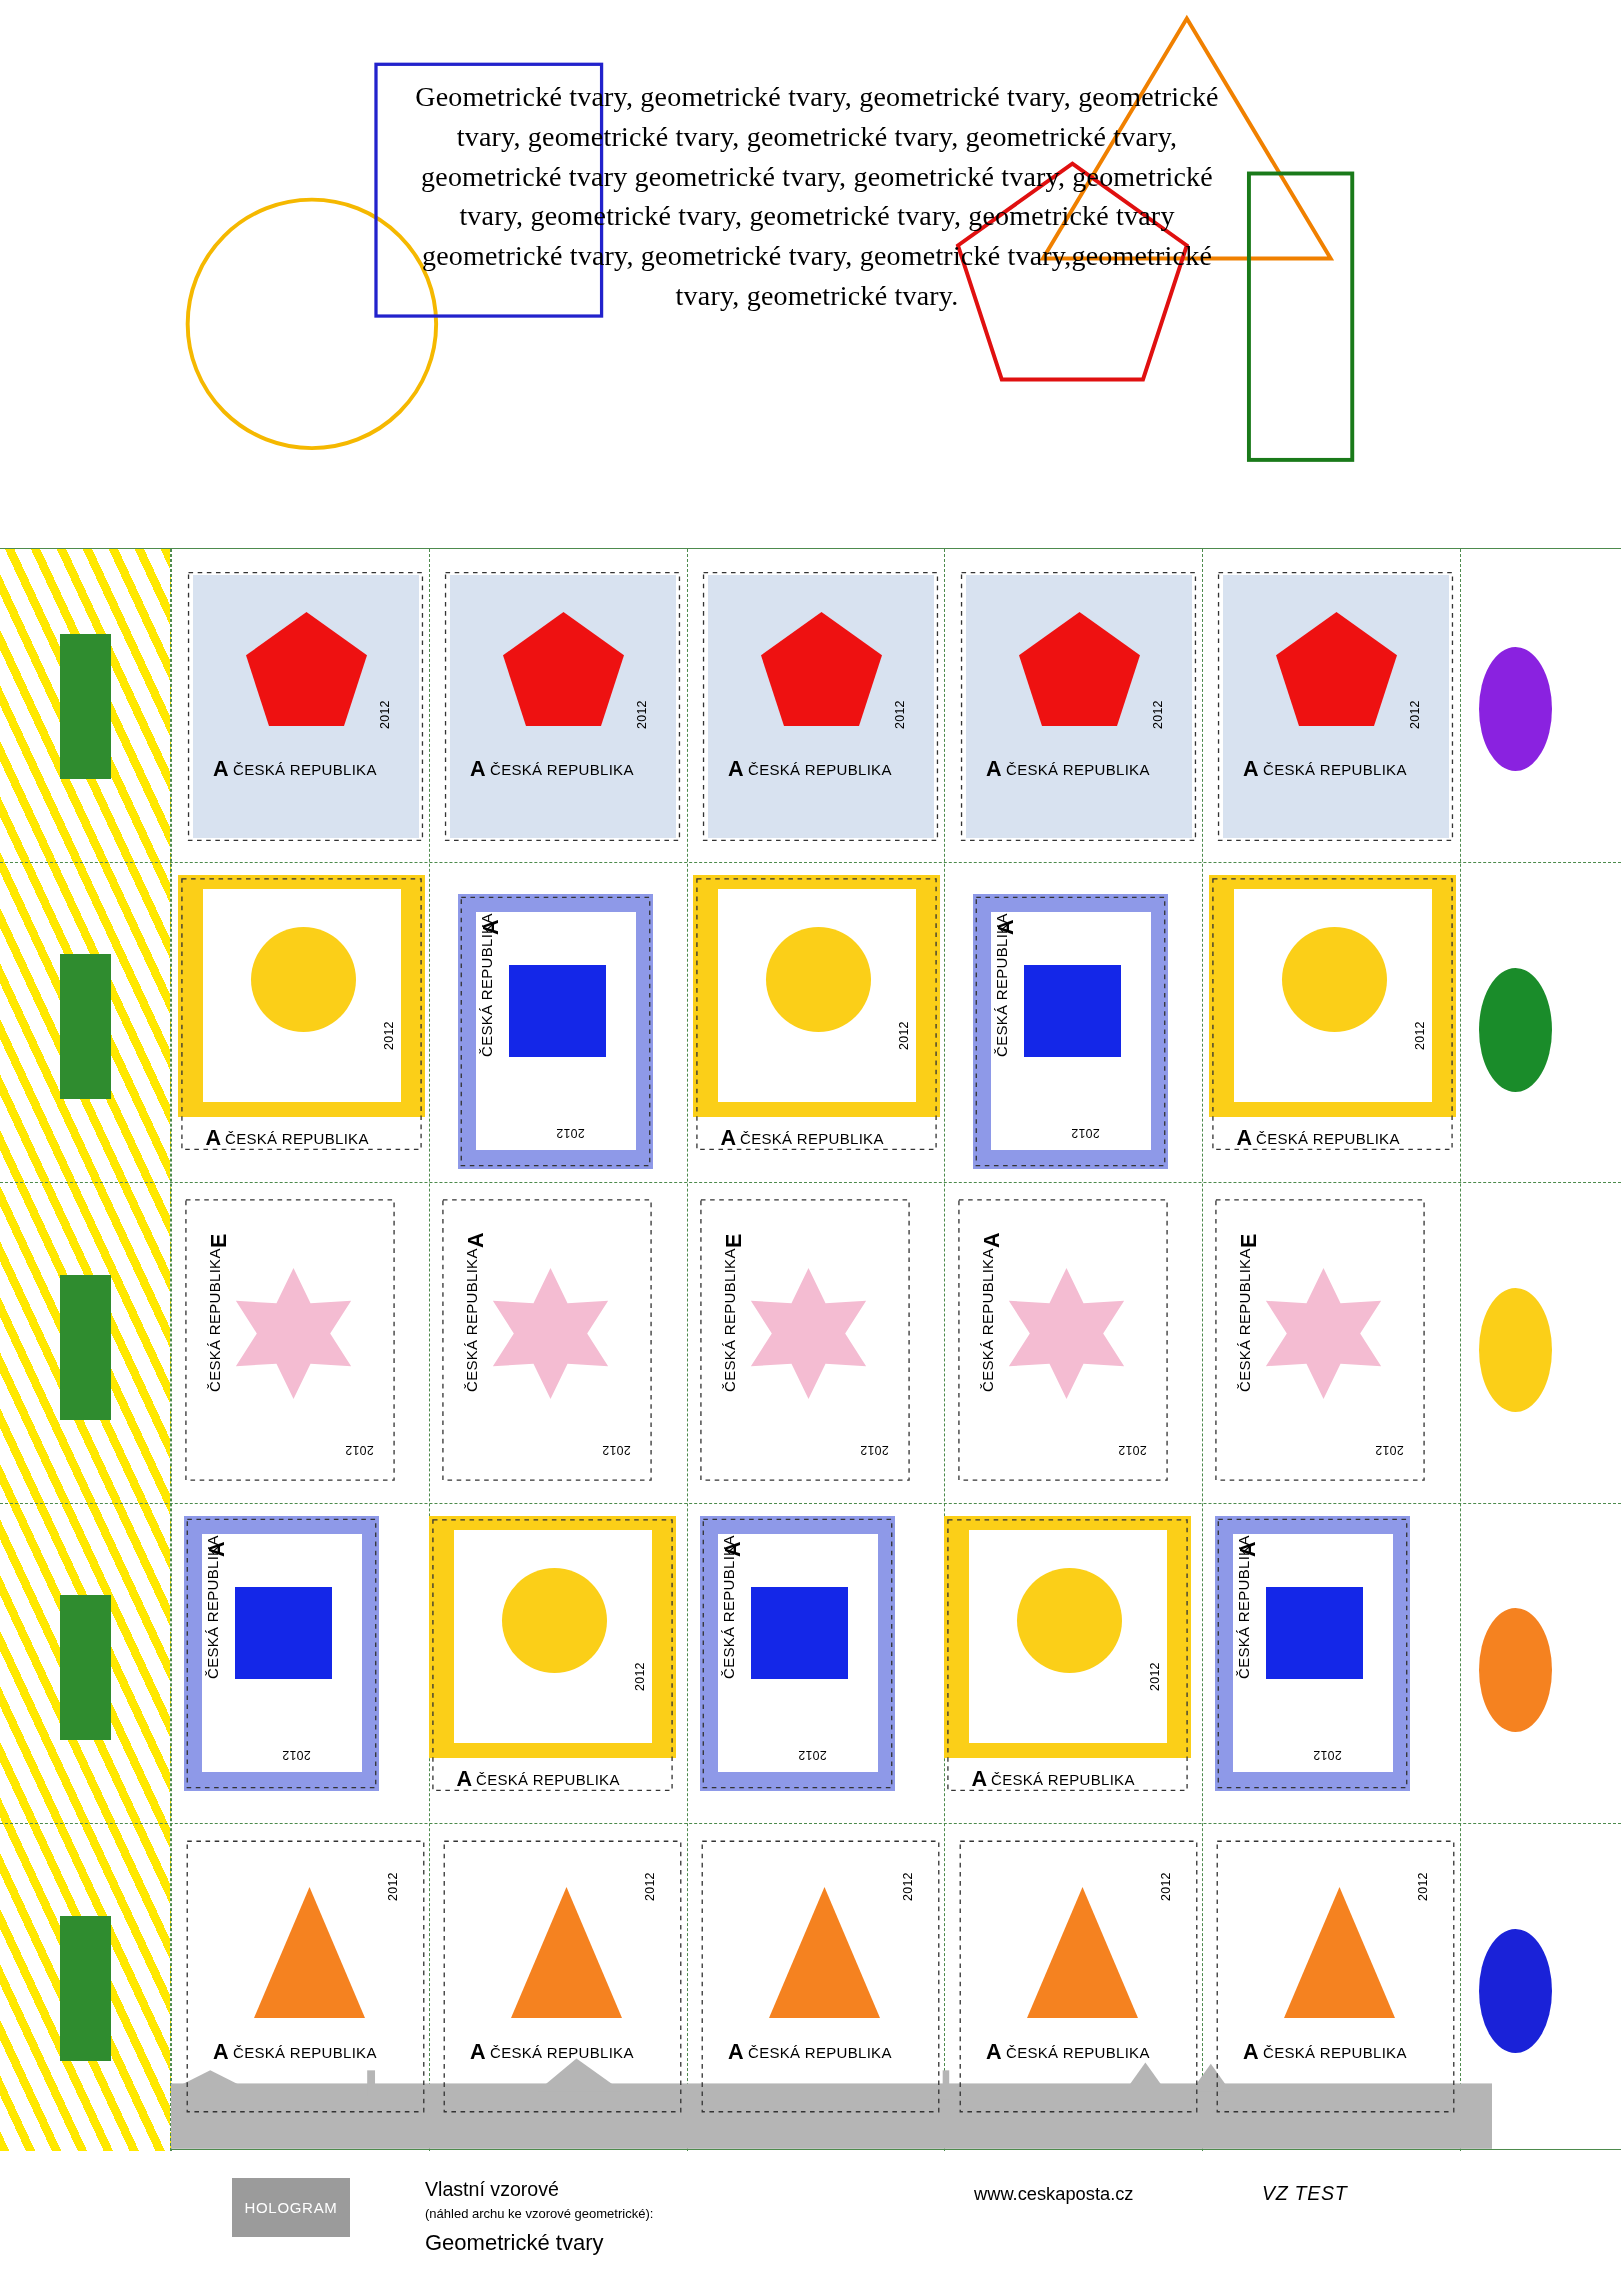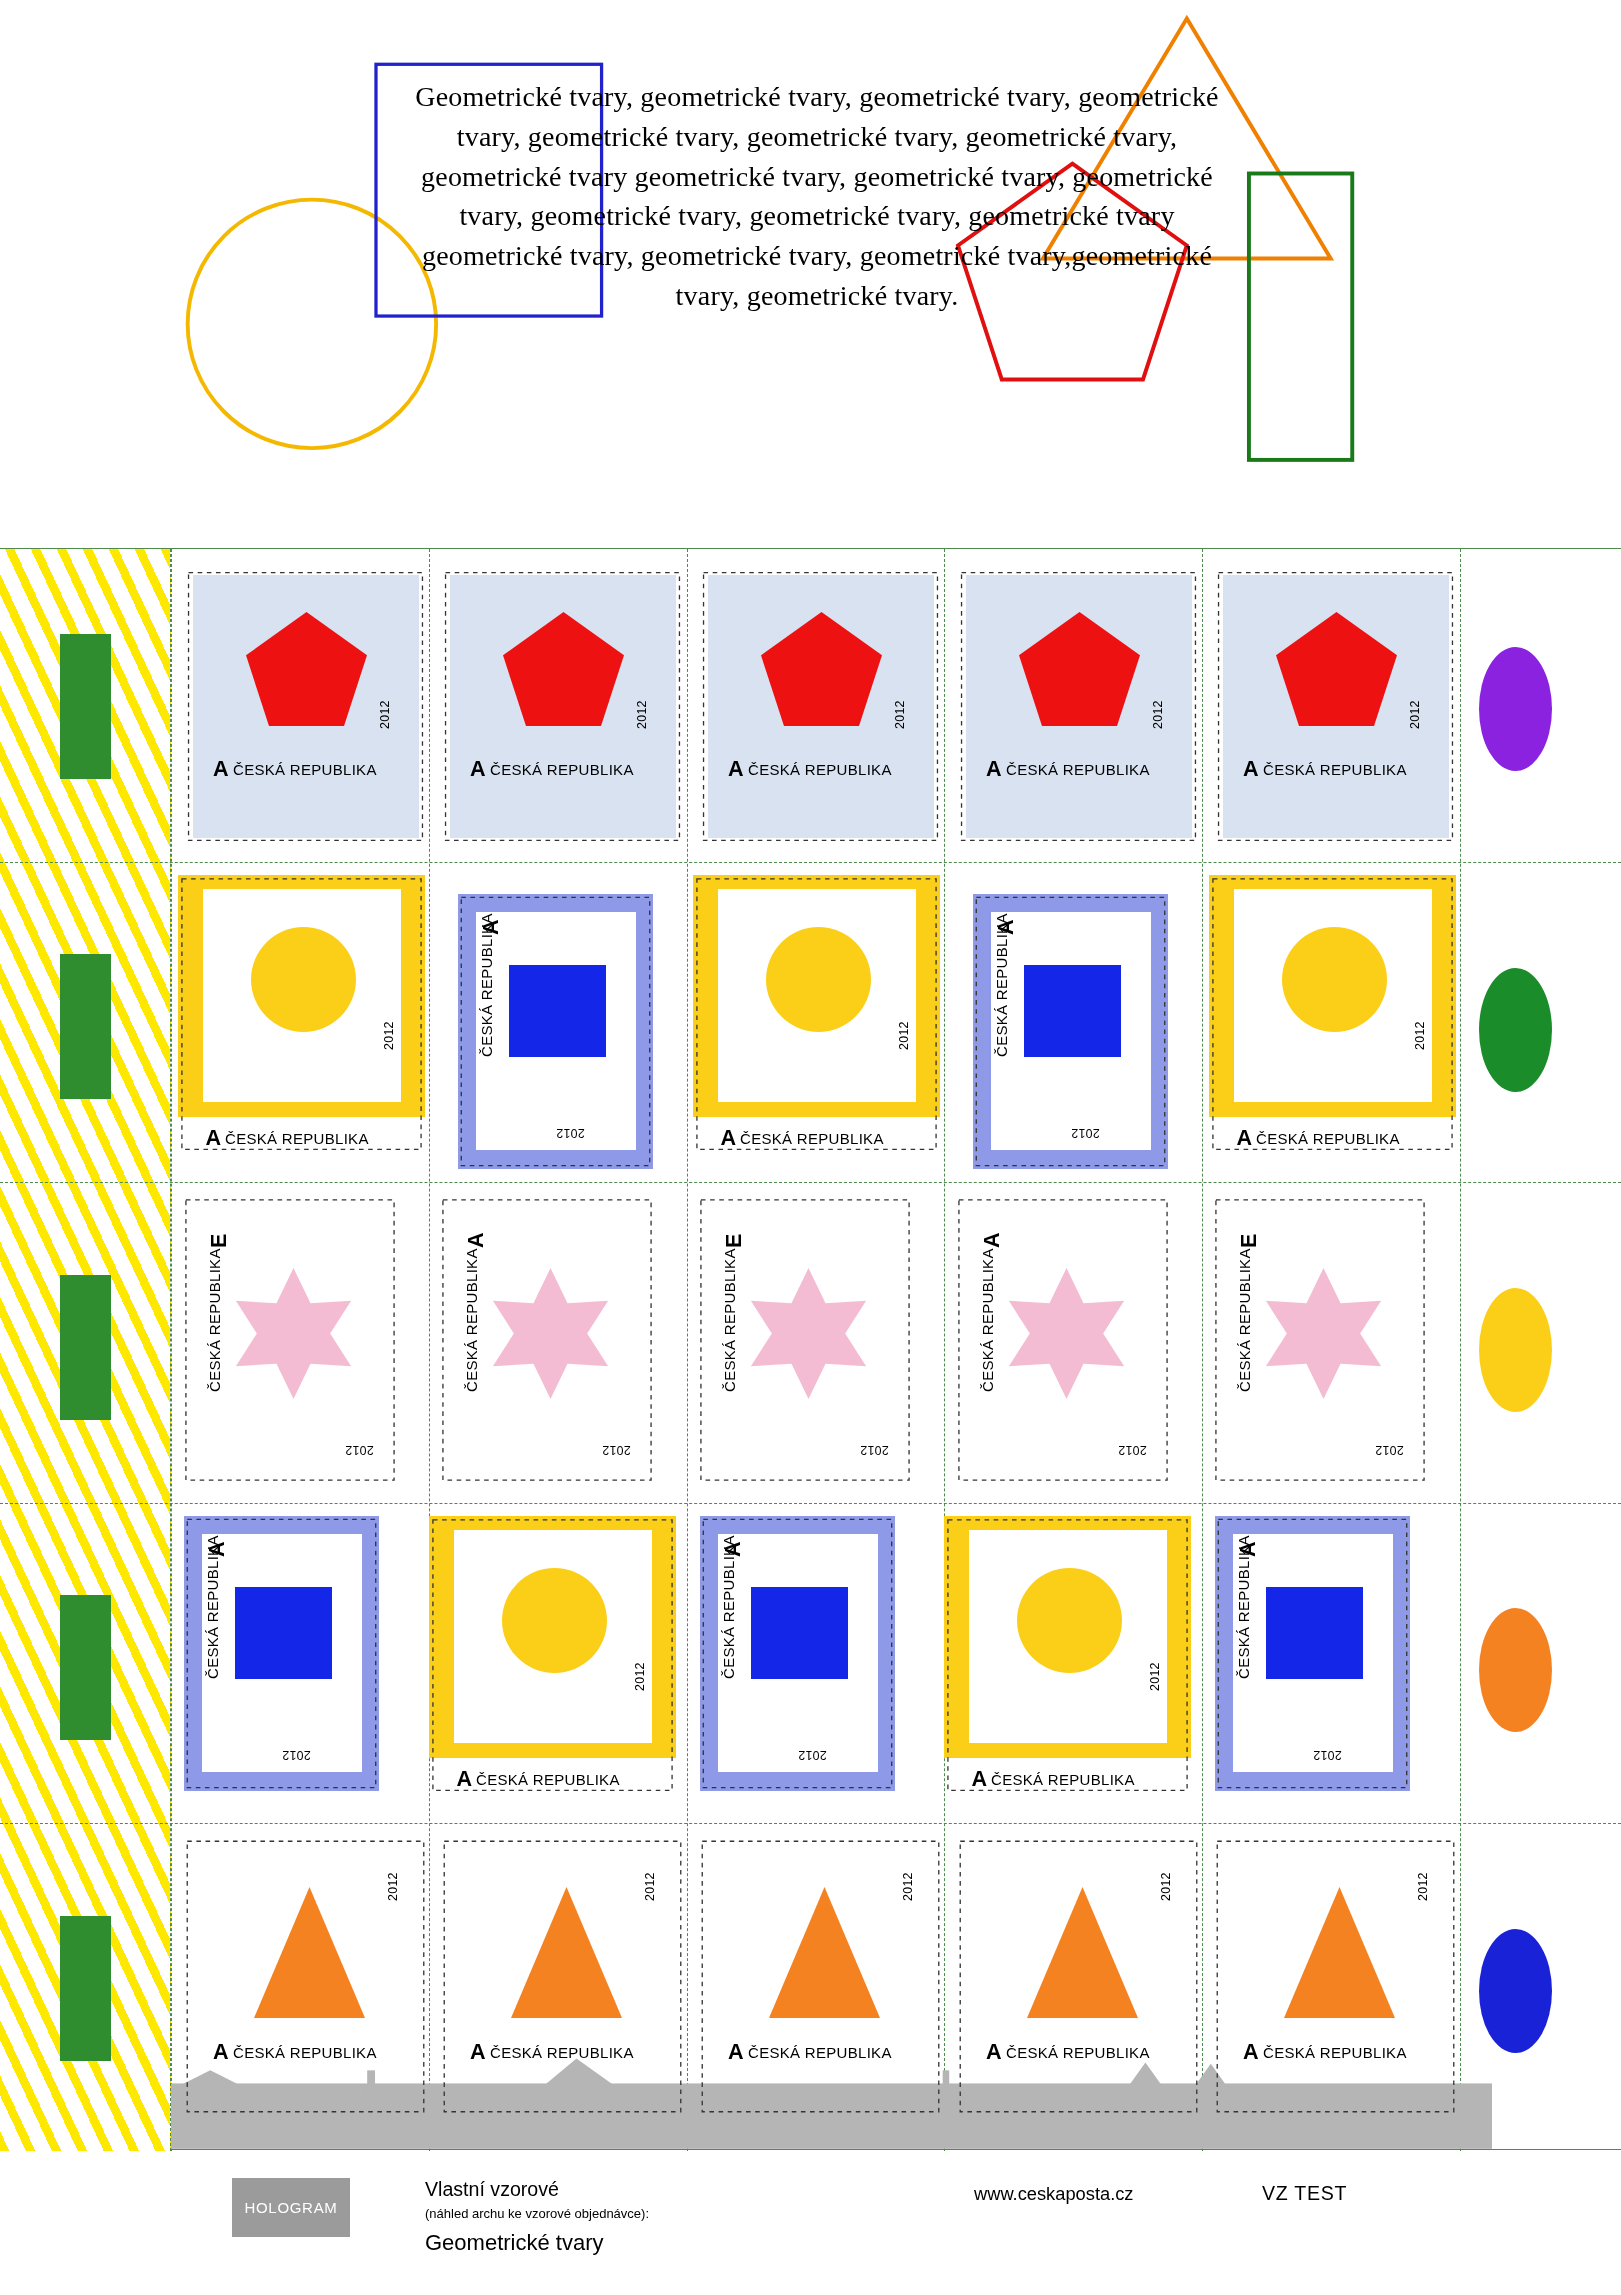--- a/index.html
+++ b/index.html
@@ -202,20 +202,21 @@
     left: 974px; top: 18.3px;
     font-size: 18.3px;
     color: #000;
   }
   .foot-vz {
     position: absolute;
     left: 1262px; top: 17px;
     font-size: 19.6px;
     color: #000;
     letter-spacing: 0.7px;
+    font-style: italic;
   }
 </style>
 </head>
 <body>
 
 <div id="page">
 
   <div id="header-art">
     <svg width="1621" height="517" viewBox="0 0 2479 790" xmlns="http://www.w3.org/2000/svg">
 
@@ -543,20 +544,20 @@
       <div class="lbl denom" style="left:31px; top:203px;">A</div>
       <div class="lbl country" style="left:51px; top:208px;">ČESKÁ REPUBLIKA</div>
       <div class="lbl year rot90" style="left:204px; top:65px;">2012</div>
     </div>
 
   </div>
 
   <div id="footer">
     <div class="hologram">HOLOGRAM</div>
     <div class="foot-l1">Vlastní vzorové</div>
-    <div class="foot-l2">(náhled archu ke vzorové objednávce):</div>
+    <div class="foot-l2">(náhled archu ke vzorové geometrické):</div>
     <div class="foot-l3">Geometrické tvary</div>
     <div class="foot-url">www.ceskaposta.cz</div>
     <div class="foot-vz">VZ TEST</div>
   </div>
 
 </div>
 
 
 </body></html>

